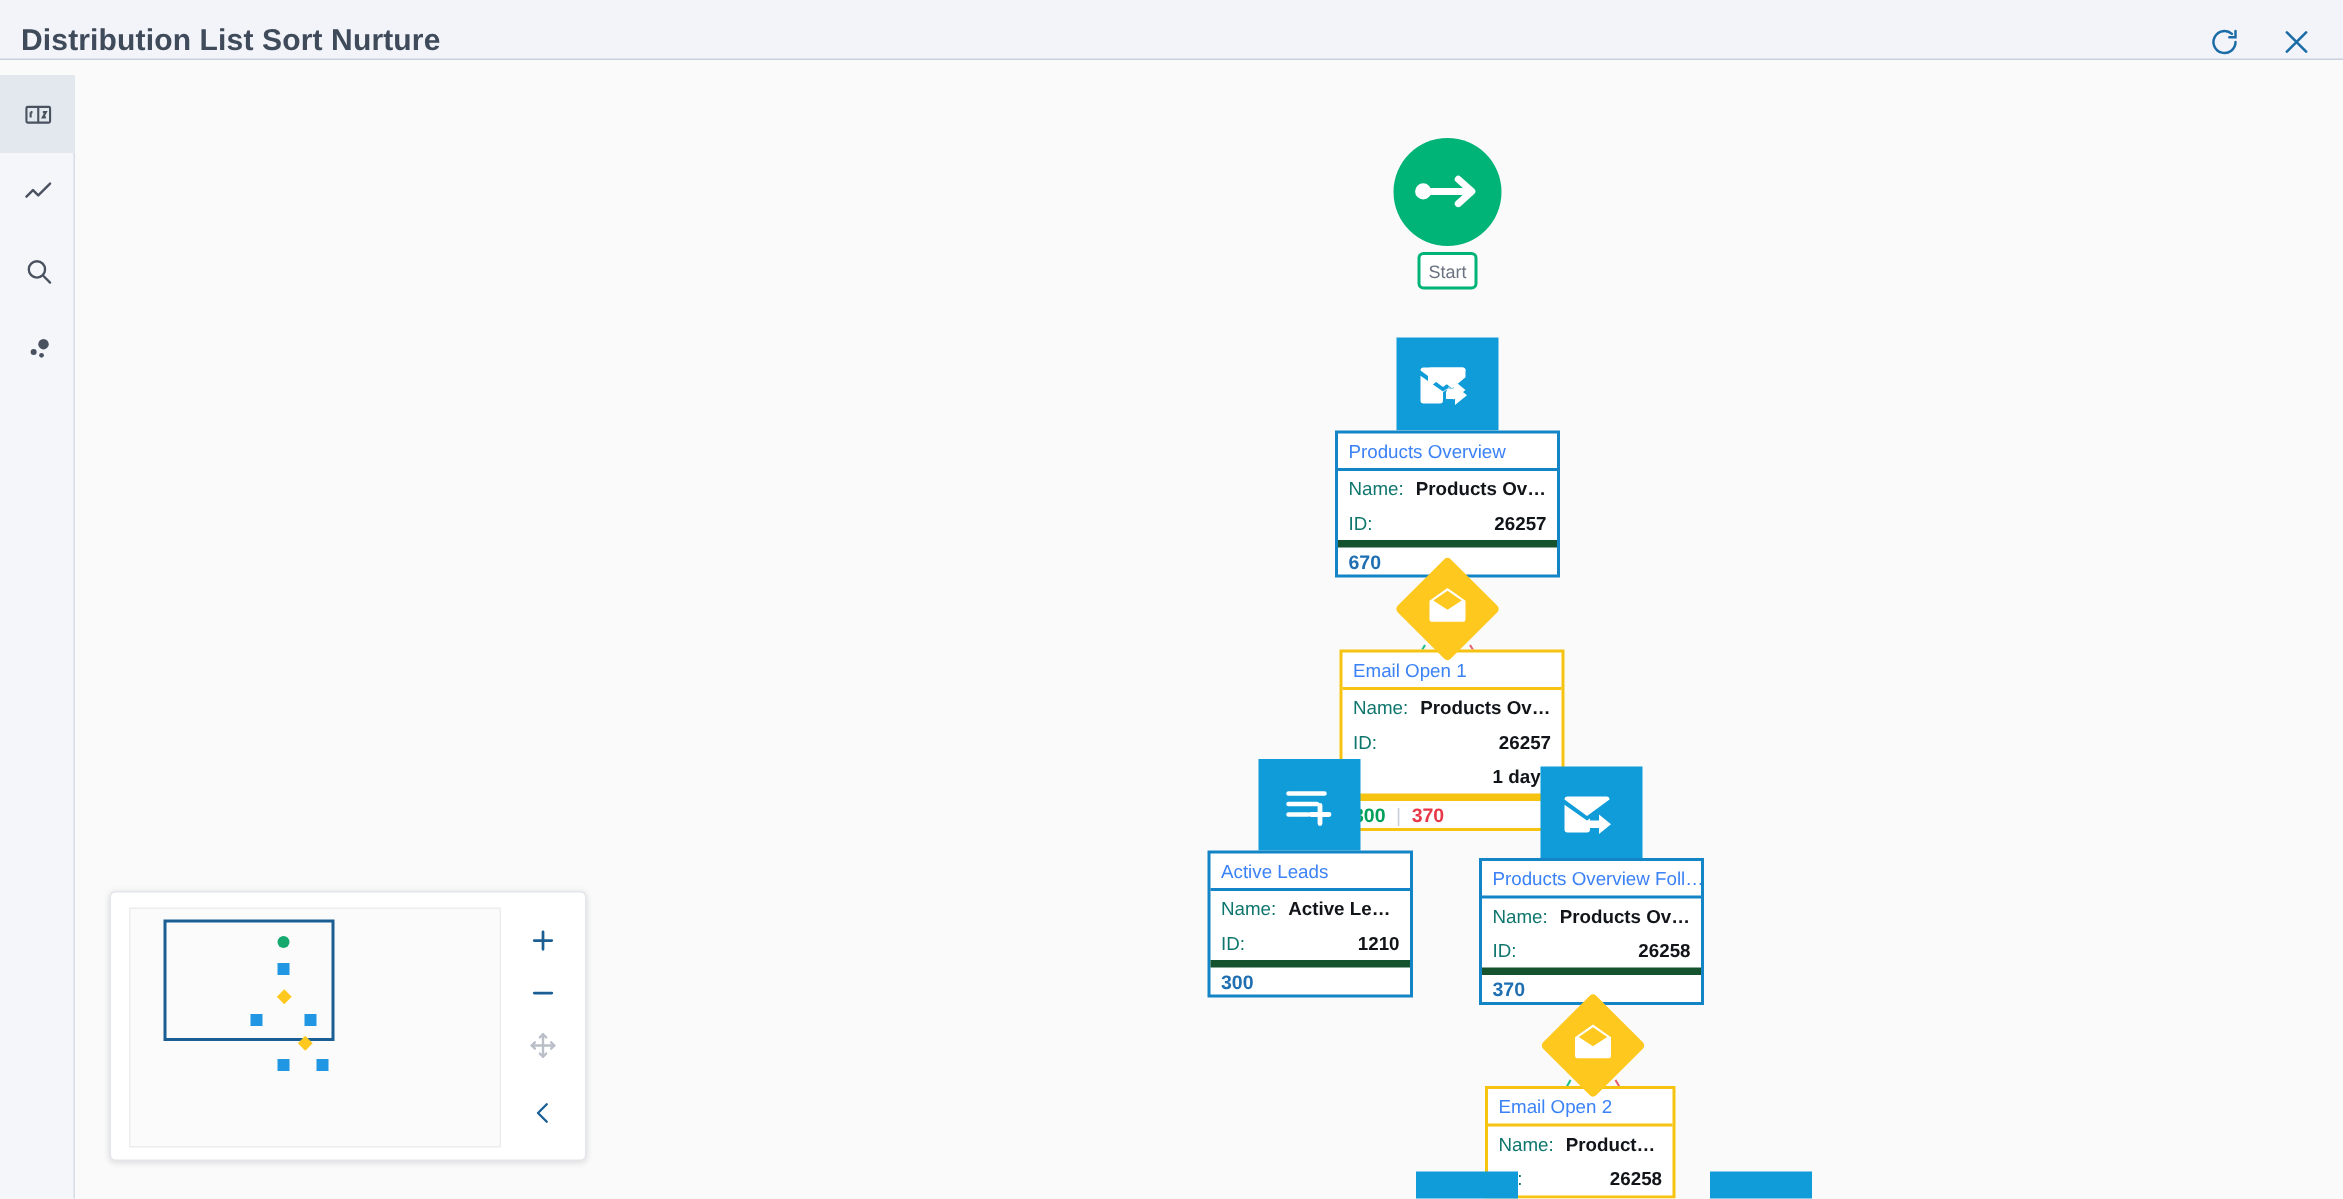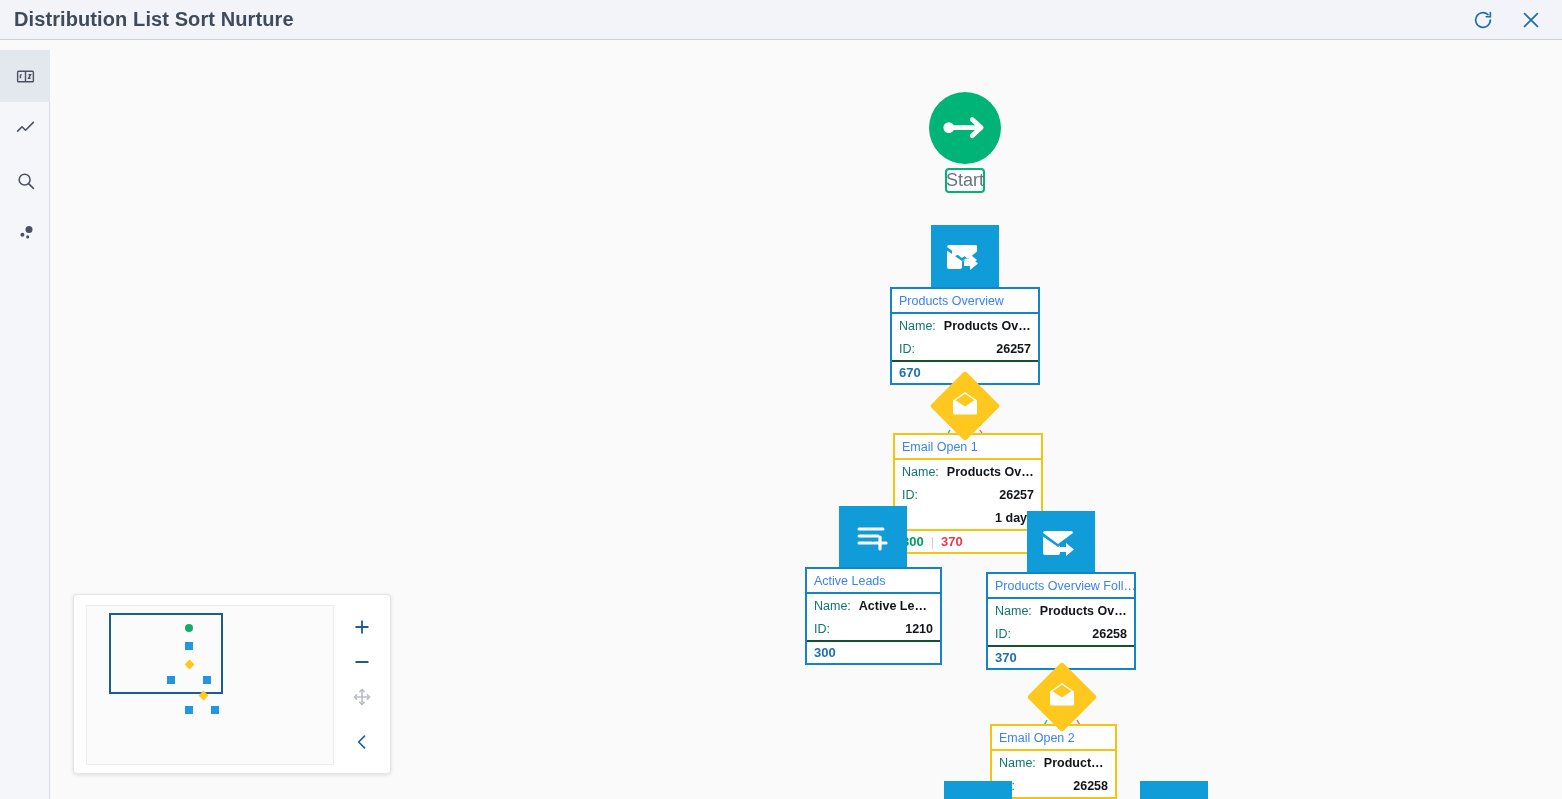--- a/index.html
+++ b/index.html
@@ -8,21 +8,21 @@
     font-family: "Liberation Sans", sans-serif;
     background: #fafafa; overflow: hidden;
   }
 
   
   .app-header {
     position: absolute; top: 0; left: 0;
     width: 1562px; height: 40px;
     background: #f2f4f9;
     border-bottom: 1px solid #c9cfdb;
-    display: flex; align-items: center;
+    display: flex; align-items: flex-end;
   }
   .app-title {
     margin-left: 14px;
     font-size: 20px; font-weight: bold; color: #3f4a5a;
     letter-spacing: .1px;
   }
   .header-actions {
     margin-left: auto; display: flex; align-items: center; gap: 26px;
     margin-right: 20px;
   }
@@ -58,21 +58,21 @@
   .start-circle {
     width: 72px; height: 72px; border-radius: 50%;
     background: #00b377;
     display: flex; align-items: center; justify-content: center;
   }
   .start-label {
     width: 40px; height: 25px;
     border: 2px solid #00b377; border-radius: 4px;
     background: #ffffff;
     display: flex; align-items: center; justify-content: center;
-    font-size: 18px; color: #6b7280;
+    font-size: 12px; color: #6b7280;
   }
 
   
   .tile {
     width: 68px; height: 62px;
     background: #109cd8;
     display: flex; align-items: center; justify-content: center;
   }
   .tile svg { width: 40px; height: 34px; display:block; }
 
@@ -109,21 +109,21 @@
     gap: 8px;
   }
   .row-key { color: #0f766e; font-size: 12.5px; }
   .row-val {
     color: #111418; font-weight: bold; font-size: 12.5px;
     white-space: nowrap; overflow: hidden; text-overflow: ellipsis;
   }
   .card-foot {
     height: 23px; padding: 0 7px;
     display: flex; align-items: center; gap: 7px;
-    border-top: 2px solid #14532d;
+    border-top: 5px solid #14532d;
     font-weight: bold; font-size: 13px; color: #1f6fb2;
   }
   .card.amber .card-foot { border-top-color: #f5c310; }
   .foot-pass { color: #00a05a; }
   .foot-fail { color: #e8394a; }
   .foot-sep { color: #c9ced8; font-weight: normal; }
 
   
   .minimap {
     position: absolute; left: 23px; bottom: 25px;

